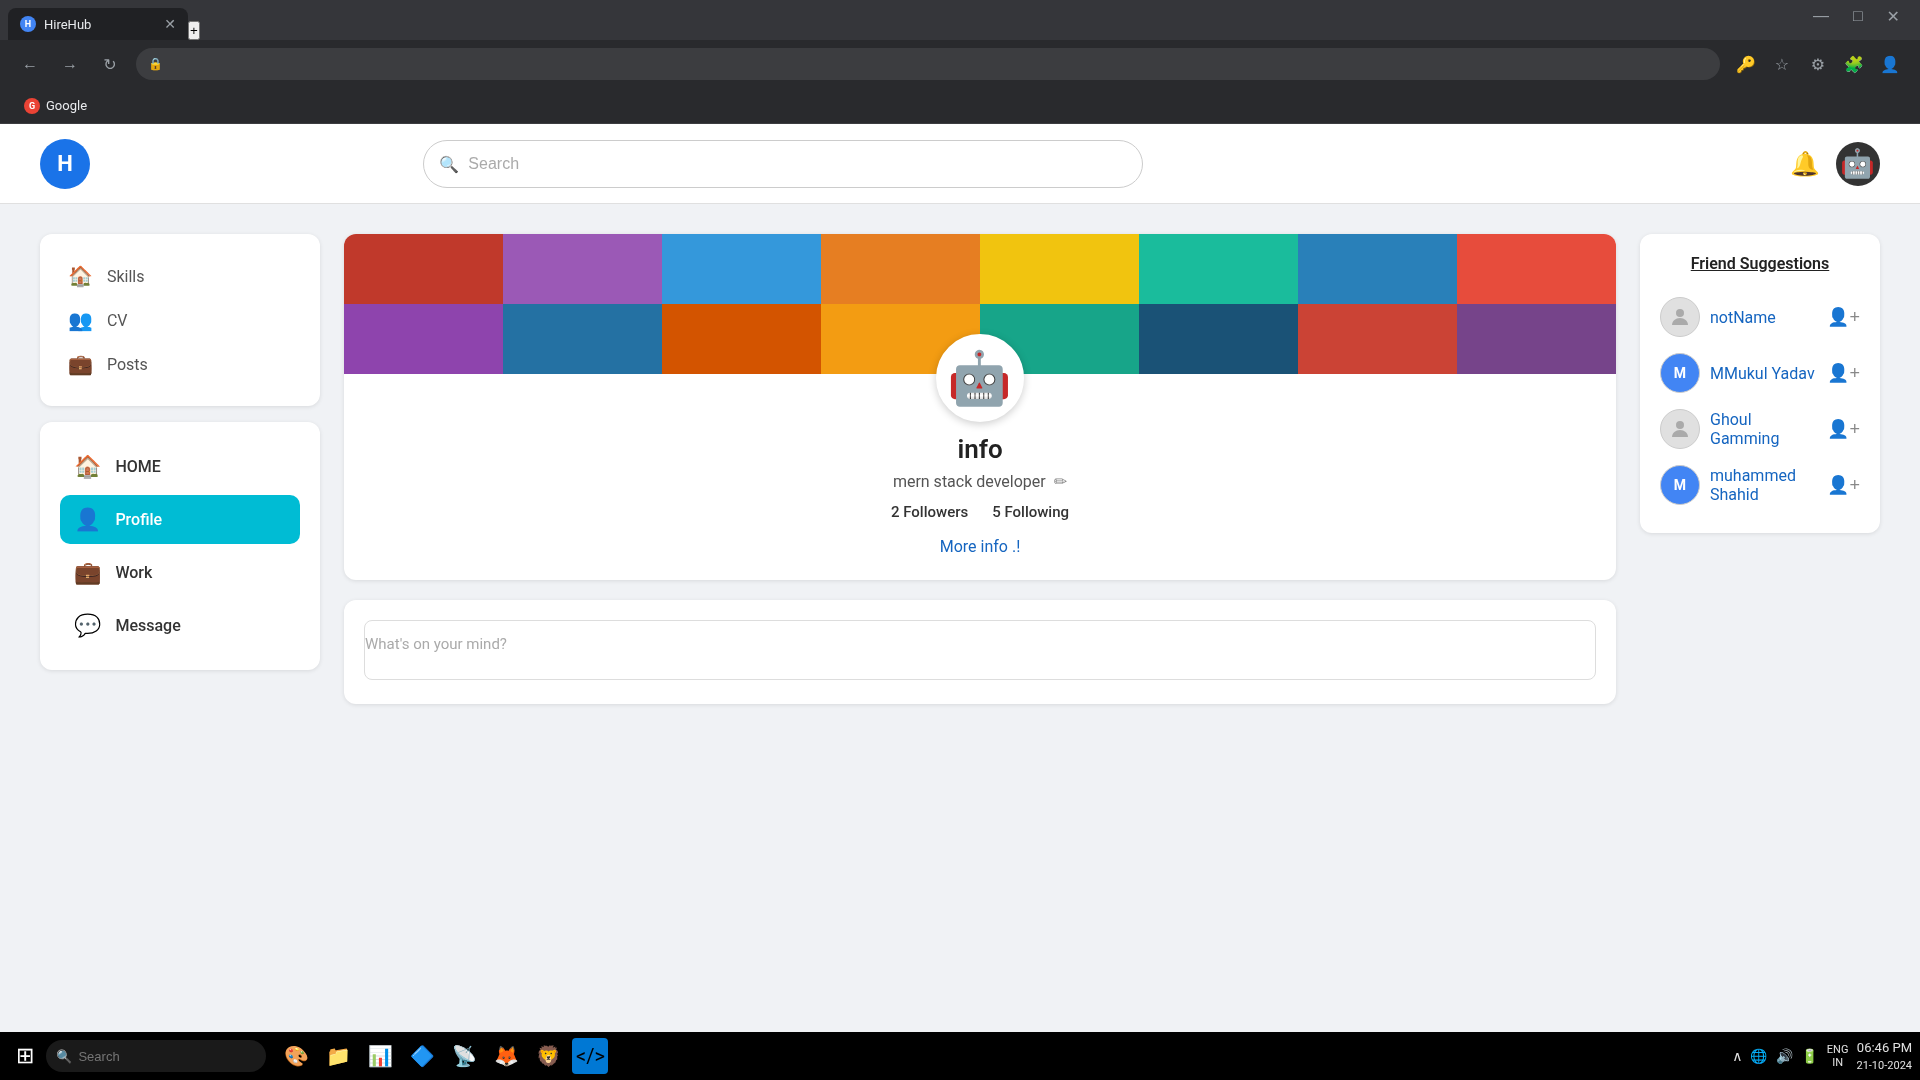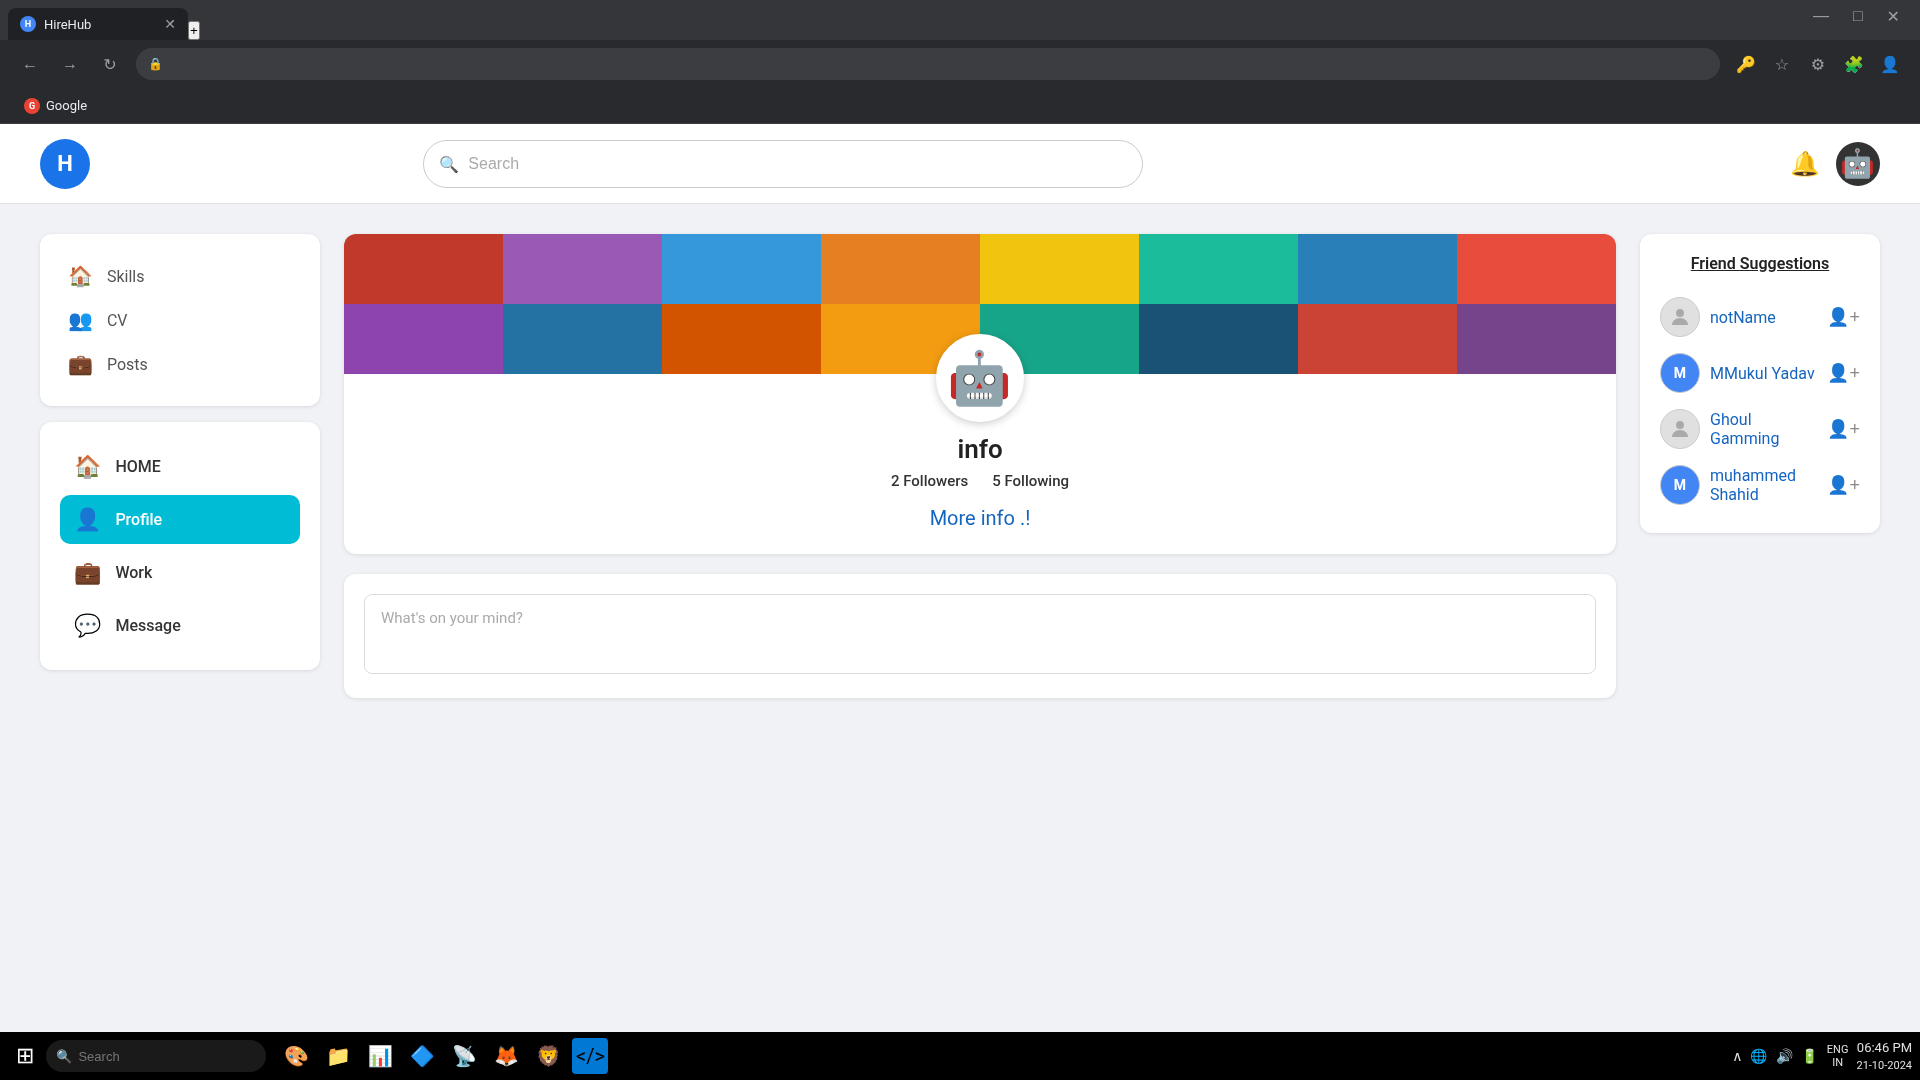--- a/index.html
+++ b/index.html
@@ -65,24 +65,24 @@
     .profile-avatar-wrap { display: flex; justify-content: center; margin-top: -40px; position: relative; z-index: 2; }
     .profile-avatar { width: 88px; height: 88px; border-radius: 50%; background: white; border: 4px solid white; display: flex; align-items: center; justify-content: center; font-size: 52px; box-shadow: 0 2px 8px rgba(0,0,0,0.2); }
 
     .profile-info { text-align: center; padding: 12px 24px 24px; }
     .profile-name { font-size: 26px; font-weight: 600; color: #222; margin-bottom: 8px; }
     .profile-bio-row { display: flex; align-items: center; justify-content: center; gap: 8px; margin-bottom: 12px; }
     .profile-bio { font-size: 16px; color: #555; }
     .edit-icon { font-size: 16px; color: #888; cursor: pointer; }
     .followers-row { display: flex; justify-content: center; gap: 24px; margin-bottom: 16px; font-size: 15px; color: #333; }
     .followers-row span { font-weight: 500; }
-    .more-info-btn { color: #1565c0; font-size: 20px; cursor: pointer; text-decoration: none; }
+    .more-info-btn { color: #1565c0; font-size: 16px; cursor: pointer; text-decoration: none; }
 
     .post-card { background: white; border-radius: 12px; box-shadow: 0 1px 4px rgba(0,0,0,0.1); padding: 20px; }
-    .post-textarea { width: 100%; border: 1.5px solid #ddd; border-radius: 8px; padding: 14px 16px; font-size: 15px; color: #1d4ed8; resize: none; height: 80px; outline: none; font-family: inherit; }
+    .post-textarea { width: 100%; border: 1.5px solid #ddd; border-radius: 8px; padding: 14px 0; font-size: 15px; color: #1d4ed8; resize: none; height: 60px; outline: none; font-family: inherit; }
     .post-textarea::placeholder { color: #aaa; }
 
     
     .right-sidebar { width: 240px; }
     .friend-suggestions-card { background: white; border-radius: 12px; padding: 20px; box-shadow: 0 1px 4px rgba(0,0,0,0.1); }
     .friend-suggestions-title { font-size: 16px; font-weight: 600; color: #222; margin-bottom: 16px; text-decoration: underline; text-align: center; }
     .friend-item { display: flex; align-items: center; gap: 10px; padding: 8px 0; }
     .friend-avatar { width: 40px; height: 40px; border-radius: 50%; background: #e0e0e0; display: flex; align-items: center; justify-content: center; font-size: 22px; color: #888; border: 1px solid #ccc; overflow: hidden; }
     .friend-avatar.has-pic { background: #4285f4; color: white; font-size: 14px; font-weight: bold; }
     .friend-name { flex: 1; font-size: 16px; color: #1565c0; font-weight: 400; cursor: pointer; }
@@ -230,20 +230,24 @@
             </div>
 
           <div class="profile-avatar-wrap">
             <div class="profile-avatar">
               <span>🤖</span>
             </div>
           </div>
 
           <div class="profile-info">
             <div class="profile-name">info</div>
+            <div class="profile-bio-row">
+              <span class="profile-bio">mern stack developer</span>
+              <span class="edit-icon">✏</span>
+            </div>
             <div class="followers-row">
               <span><span>2</span> <span>Followers</span></span>
               <span><span>5</span> <span>Following</span></span>
             </div>
             <a class="more-info-btn">More info .!</a>
           </div>
         </div>
 
         <div class="post-card">
           <textarea class="post-textarea" placeholder="What's on your mind?" style=""></textarea>

